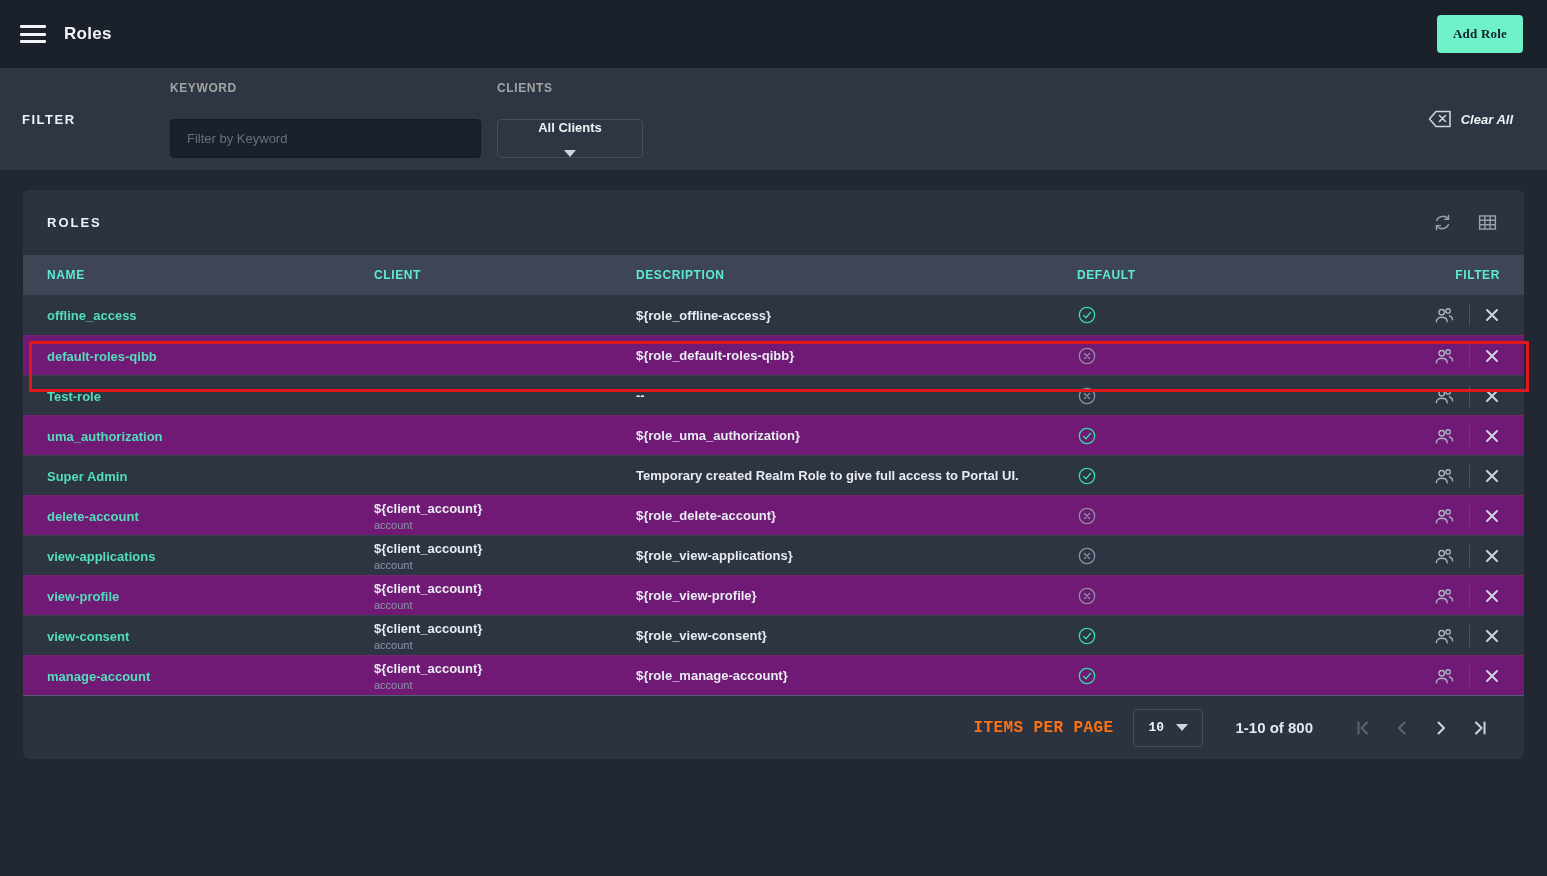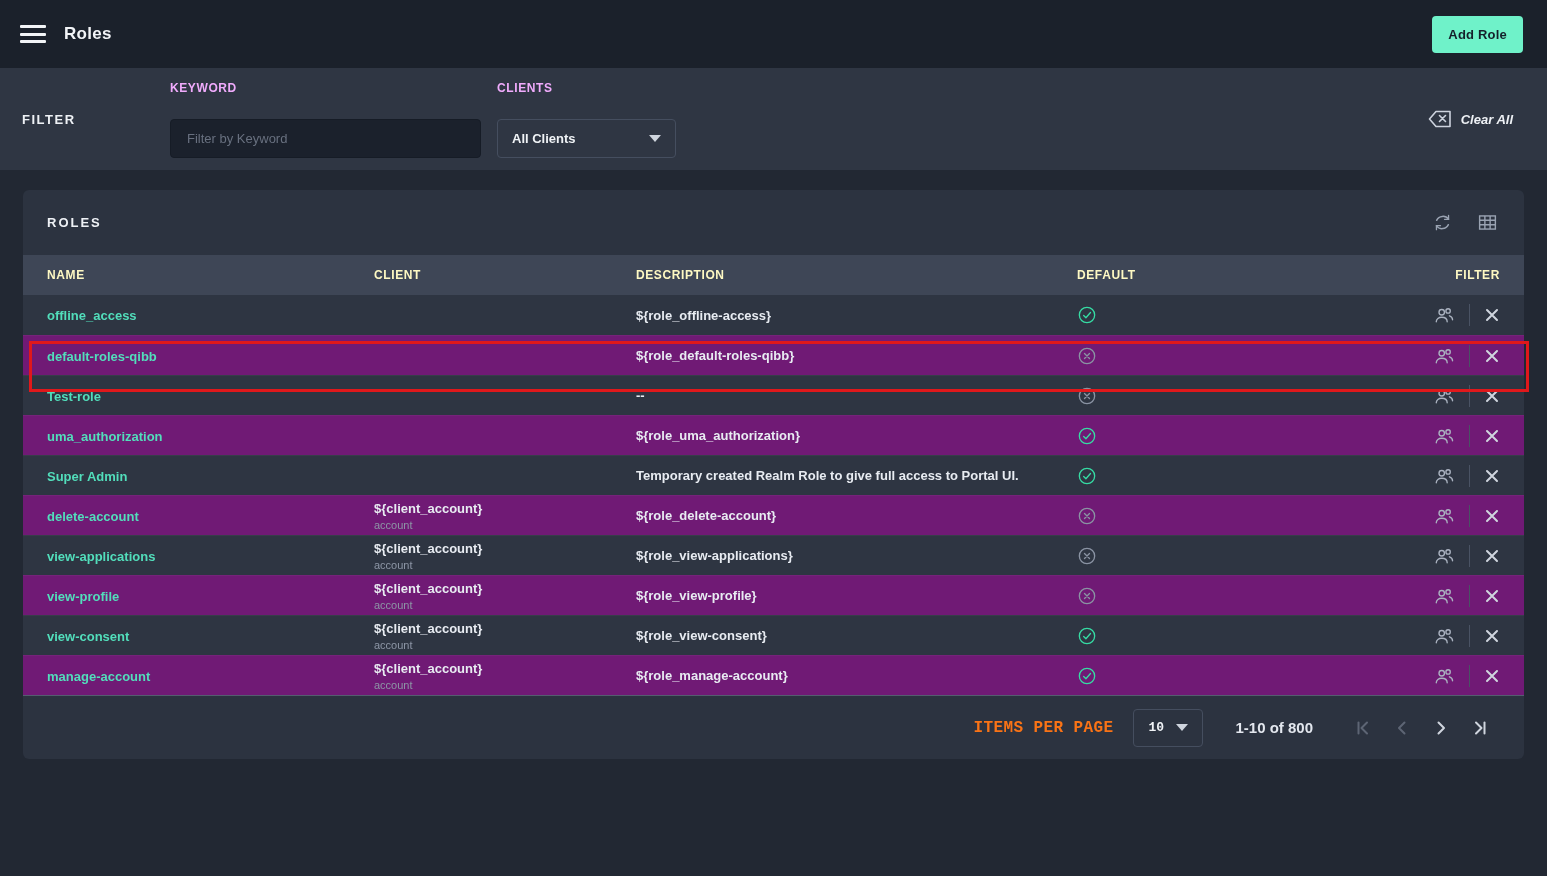--- a/index.html
+++ b/index.html
@@ -15,44 +15,44 @@
     height:68px; background:#1b212b;
     display:flex; align-items:center;
     padding:0 24px 0 20px;
   }
   .hamburger { width:26px; height:18px; display:flex; flex-direction:column; justify-content:space-between; cursor:pointer; }
   .hamburger span { display:block; height:3px; background:#f2f4f7; border-radius:1px; }
   .topbar-title { font-size:17px; font-weight:bold; color:#f2f4f7; margin-left:18px; letter-spacing:.3px; }
   .topbar-spacer { flex:1; }
   .add-role-btn {
     background:#6ff2c9; color:#15202b; border:none; border-radius:4px;
-    font-family:Liberation Sans, sans-serif; font-size:13px; font-weight:bold;
+    font-family:Liberation Serif, serif; font-size:13px; font-weight:bold;
     padding:11px 16px; cursor:pointer; letter-spacing:.2px;
   }
 
   
   .filterbar {
     height:102px; background:#2f3643;
     display:flex; align-items:center; padding:0 34px 0 22px;
   }
   .filter-label { font-size:13px; font-weight:bold; letter-spacing:1.5px; color:#eef1f5; width:148px; }
   .field { display:flex; flex-direction:column; margin-right:16px; }
-  .field-label { font-size:12px; font-weight:bold; letter-spacing:.6px; color:#f0abfc; margin-bottom:24px; }
+  .field-label { font-size:12px; font-weight:bold; letter-spacing:.6px; color:#a3a3a3; margin-bottom:24px; }
   .keyword-input {
     width:311px; height:39px; background:#1b212c;
     border:1px solid #161c26; border-radius:4px;
     color:#e8ecf2; font-family:inherit; font-size:13px; padding:0 16px; outline:none;
   }
   .keyword-input::placeholder { color:#68707f; }
   .select-box {
     height:39px; border:1px solid #454e5f; border-radius:4px;
     display:flex; align-items:center; justify-content:space-between;
     padding:0 14px; cursor:pointer; background:transparent;
   }
-  .clients-select { width:179px; }
+  .clients-select { width:146px;flex-direction:column; }
   .select-value { font-size:13px; font-weight:bold; color:#f0f3f6; }
   .caret-down { width:0; height:0; border-left:6px solid transparent; border-right:6px solid transparent; border-top:7px solid #cfd5de; }
   .clear-all { margin-left:auto; display:flex; align-items:center; gap:9px; cursor:pointer; }
   .clear-all span { font-size:13px; font-weight:bold; color:#eef1f5;font-style:italic; }
 
   
   .card {
     margin:20px 23px 0 23px; width:1501px;
     background:#2c3340; border-radius:6px;
     position:relative;
@@ -64,21 +64,21 @@
   .card-title { font-size:13px; font-weight:bold; letter-spacing:2px; color:#eef1f5; }
   .card-icons { margin-left:auto; display:flex; align-items:center; gap:24px; }
   .card-icons svg { cursor:pointer; display:block; }
 
   .grid-row {
     display:grid;
     grid-template-columns:327px 262px 441px 1fr 112px;
     align-items:center; padding:0 24px;
   }
   .thead { height:40px; background:#3e4656; }
-  .th { font-size:12px; font-weight:bold; letter-spacing:.6px; color:#fef9c3; }
+  .th { font-size:12px; font-weight:bold; letter-spacing:.6px; color:#5eead4; }
   .th-actions { text-align:right; }
 
   .tbody-wrap { position:relative; }
   .row { height:40px; border-top:1px solid rgba(255,255,255,.045); }
   .row.odd  { background:#2e3542; }
   .row.even { background:#701a75; }
   .row:first-child { border-top:none; }
 
   .role-link { font-size:13px; font-weight:bold; color:#52debb; text-decoration:none; cursor:pointer; }
   .client-primary { font-size:13px; font-weight:bold; color:#e8ecf2; }

